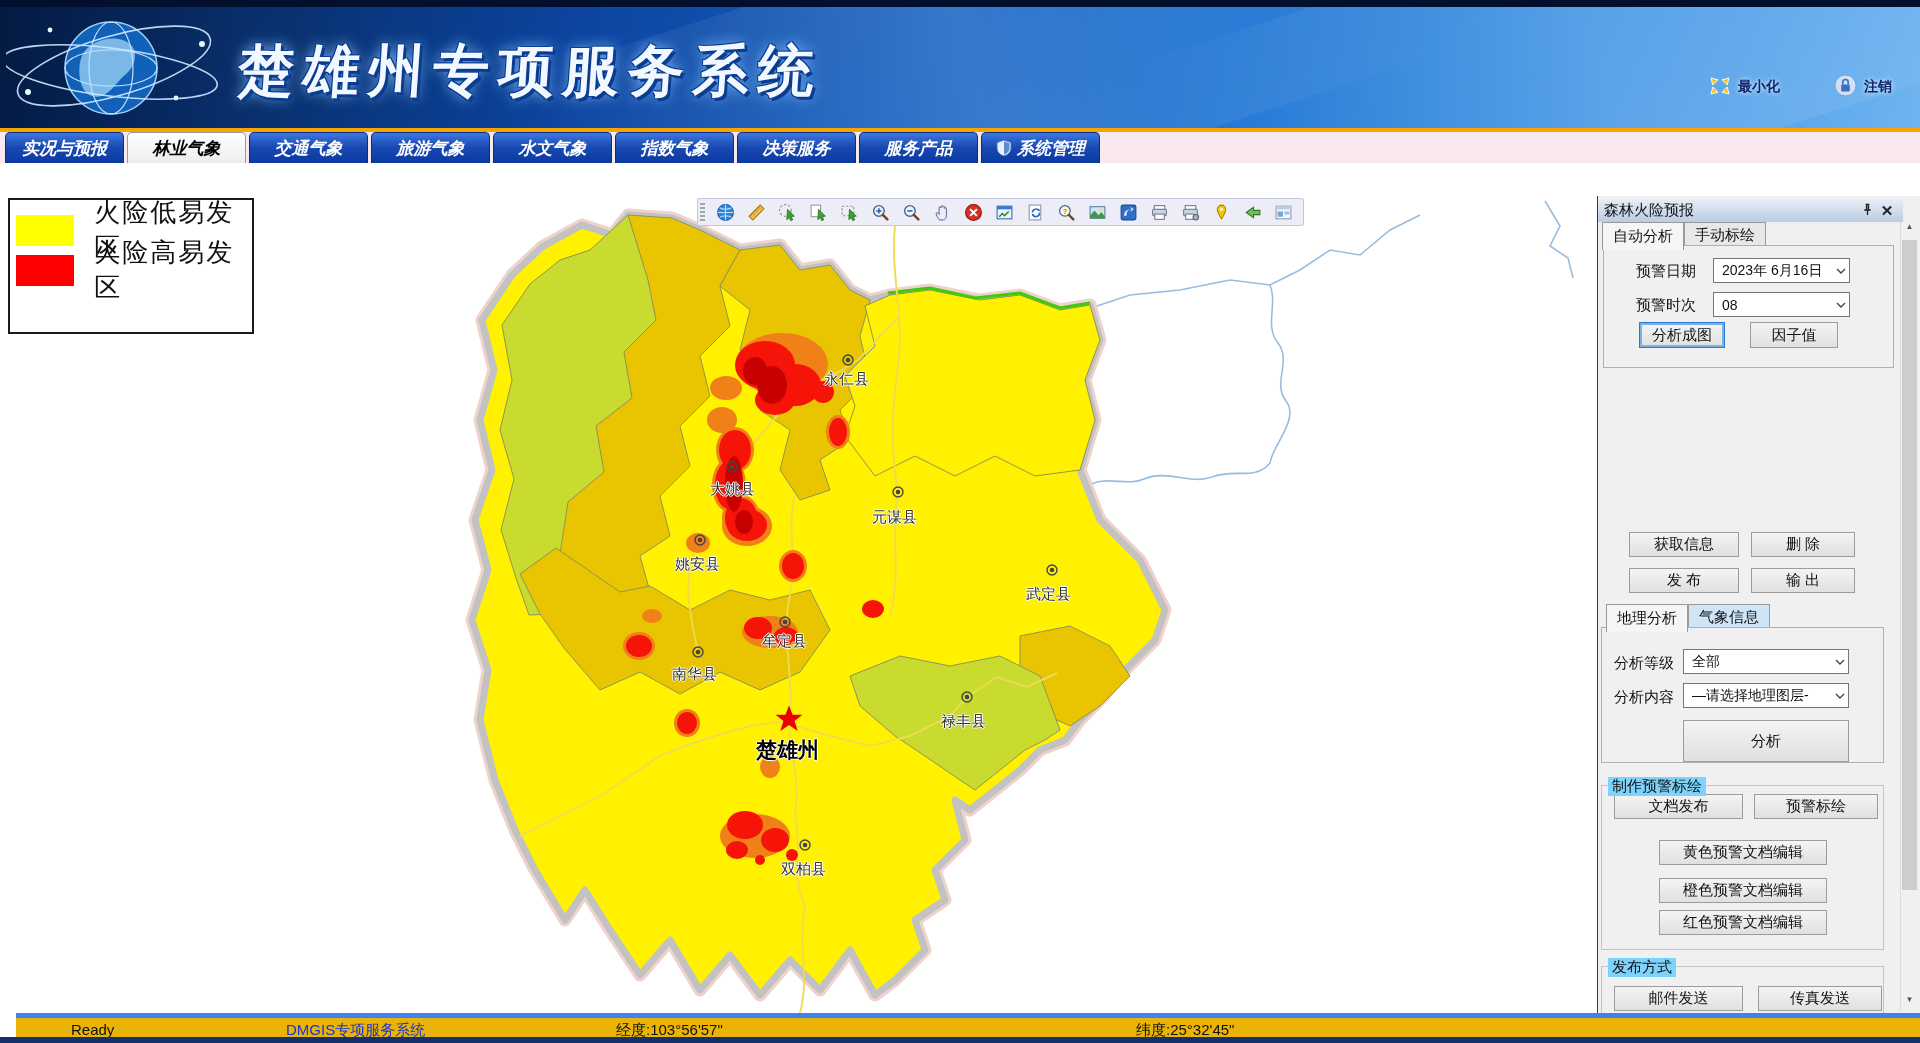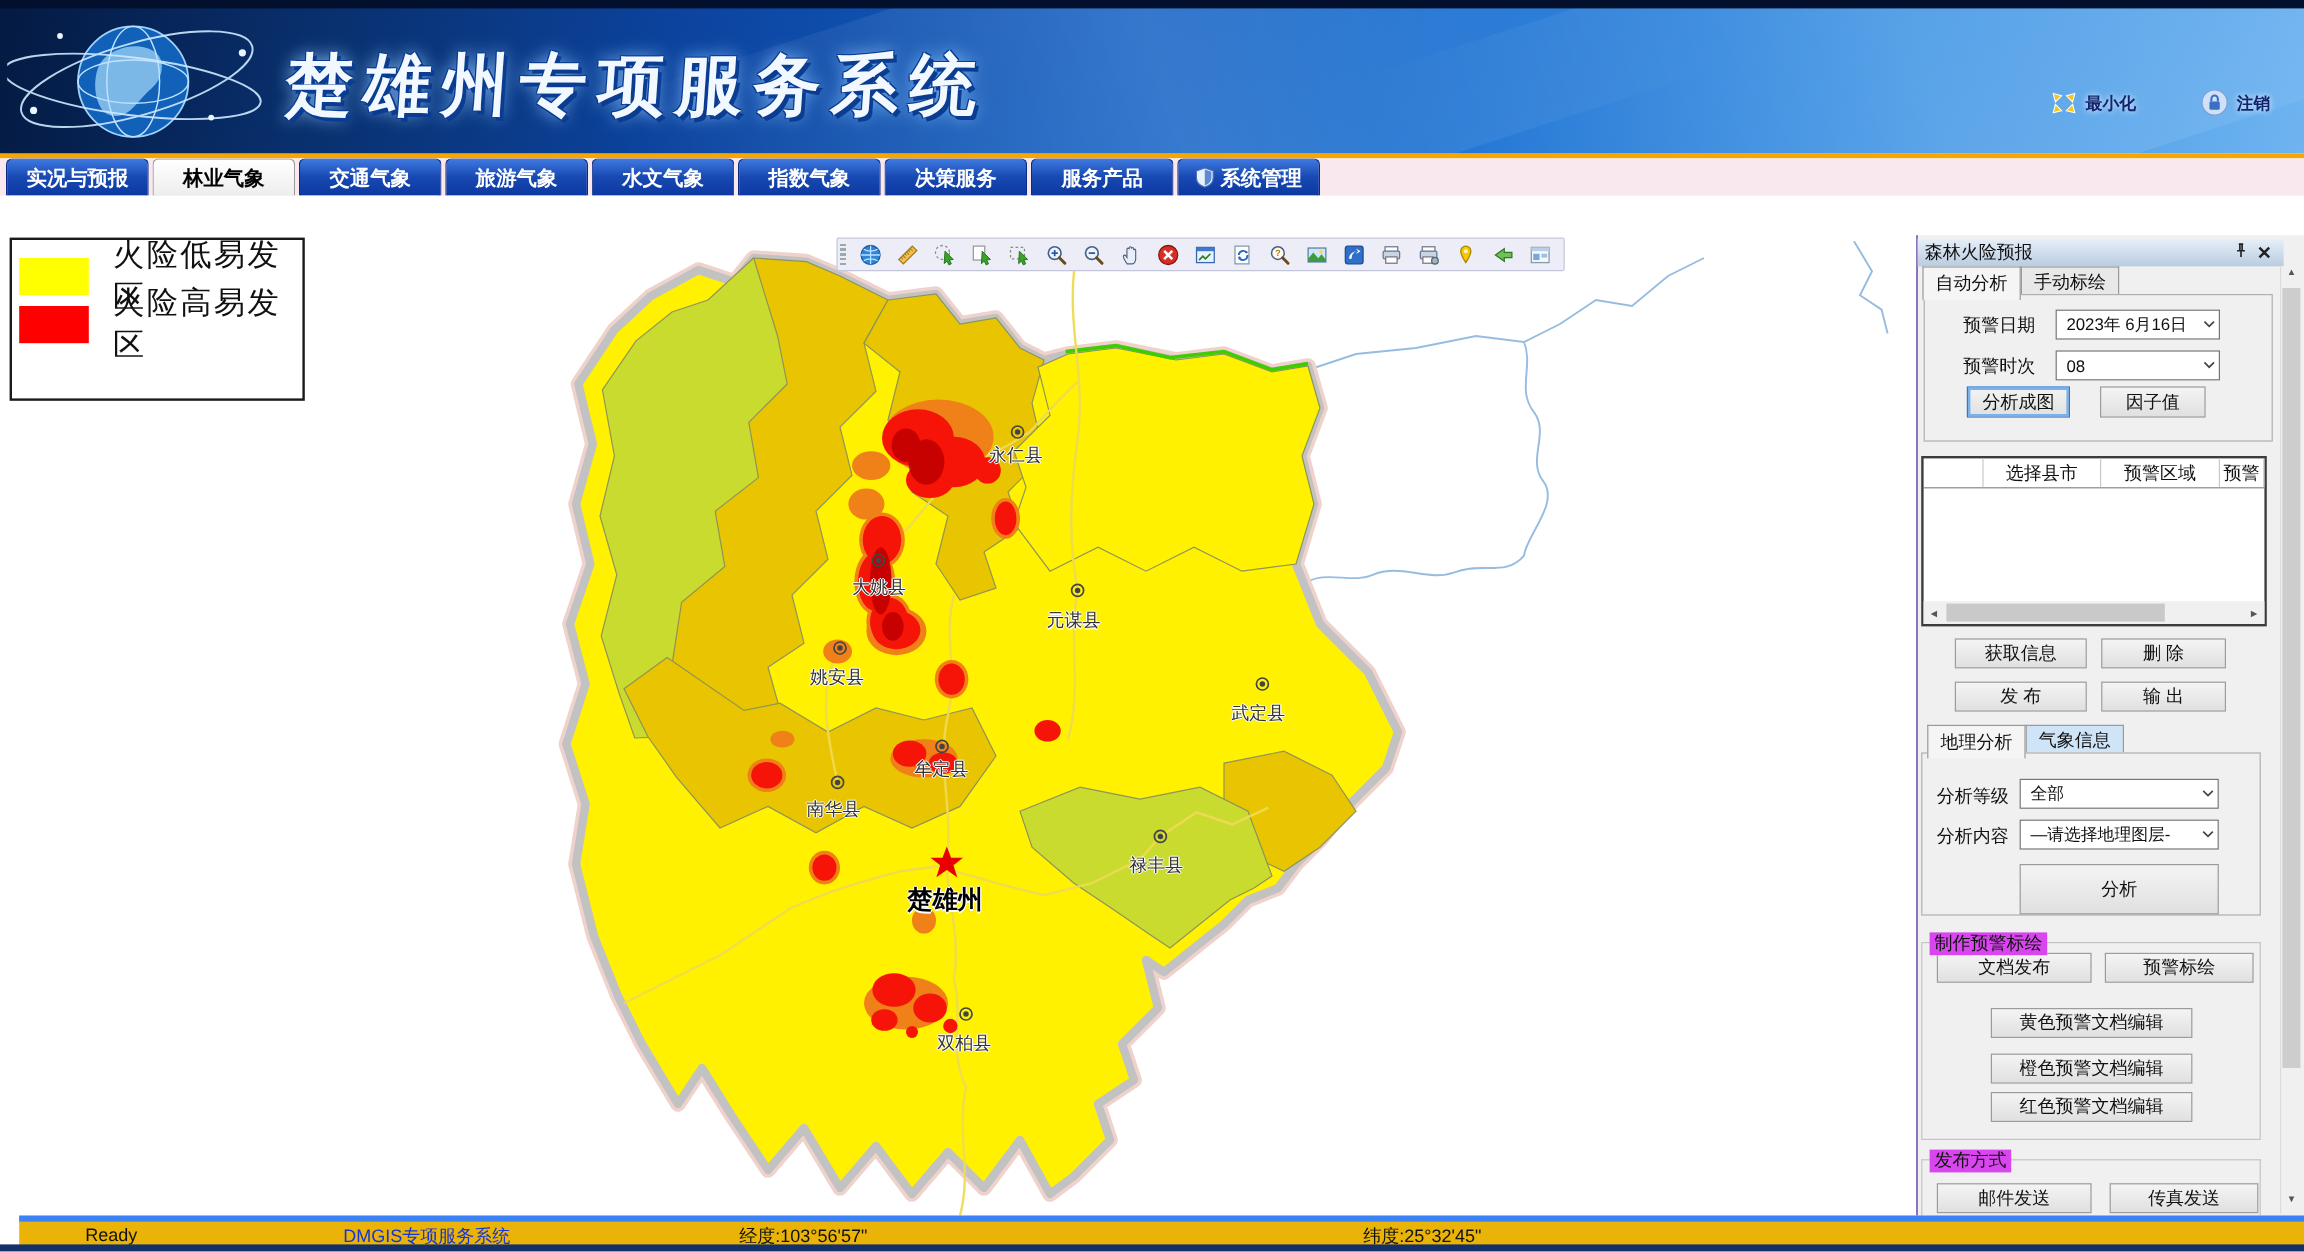--- a/index.html
+++ b/index.html
@@ -14,21 +14,21 @@
   .logo{position:absolute;left:6px;top:4px;}
   .app-title{position:absolute;left:238px;top:34px;font-family:"DejaVu Sans",sans-serif;
     font-size:56px;font-weight:bold;letter-spacing:9px;color:#f2f8ff;transform:skewX(-4deg);
     text-shadow:3px 3px 0 #0a3c92,-1px -1px 0 #0a3c92,1px -1px 0 #0a3c92,-1px 1px 0 #0a3c92,0 0 14px #8ec6ff;}
   .banner-actions{position:absolute;right:28px;top:74px;display:flex;gap:54px;align-items:center;}
   .banner-btn{display:flex;align-items:center;gap:7px;cursor:pointer;
     color:#12246e;font-weight:bold;font-size:14px;text-shadow:0 0 5px rgba(255,255,255,.9);}
   
   .orangeline{position:absolute;left:0;top:128px;width:1920px;height:4px;background:#f7a600;}
   .tabbar{position:absolute;left:0;top:132px;width:1920px;height:31px;background:#f9e9ee;
-    display:flex;gap:3px;padding-left:5px;box-sizing:border-box;}
+    display:flex;gap:3px;padding-left:5px;box-sizing:border-box;font-style:italic;}
   .tab{width:119px;height:31px;display:flex;align-items:center;justify-content:center;gap:5px;
     background:linear-gradient(#3d78de 0%,#1849b2 48%,#0c38a2 100%);color:#fff;font-weight:bold;
     font-size:17px;border:1px solid #0a2c86;border-bottom:none;border-radius:5px 5px 0 0;box-sizing:border-box;cursor:pointer;}
   .tab.active{background:linear-gradient(#ffffff,#ededed);color:#000;border-color:#9a9a9a;}
   
   .submenu{position:absolute;left:0;top:163px;width:1920px;height:33px;
     background:linear-gradient(#3f9cda,#1f7fc6);display:flex;align-items:center;gap:46px;
     padding-left:26px;box-sizing:border-box;color:#fff;font-size:15px;}
   .submenu span{cursor:pointer;}
   
@@ -65,21 +65,21 @@
   .winbtn{position:absolute;background:linear-gradient(#f4f4f4,#e0e0e0);border:1px solid #9c9c9c;
     font-size:15px;color:#111;cursor:pointer;font-family:inherit;display:flex;align-items:center;justify-content:center;box-sizing:border-box;}
   .winbtn.focus{border:1px solid #2a7ad4;box-shadow:inset 0 0 0 2px #7ab2e8;}
   .wtable{position:absolute;left:3px;top:184px;width:288px;height:142px;background:#fff;
     border:2px solid #3c3c3c;box-sizing:border-box;}
   .wtable .hd{display:flex;border-bottom:1px solid #888;height:24px;}
   .wtable .th{border-right:1px solid #c8c8c8;font-size:15px;display:flex;align-items:center;justify-content:center;box-sizing:border-box;}
   .hscroll{position:absolute;left:0;bottom:0;width:100%;height:19px;background:#f0f0f0;display:flex;align-items:center;}
   .hscroll .arr{width:17px;text-align:center;font-size:9px;color:#555;cursor:pointer;}
   .hscroll .thumb{height:15px;background:#c9c9c9;width:182px;margin-left:2px;cursor:pointer;}
-  .grouplabel{position:absolute;font-size:15px;background:#d946ef;padding:0 4px;z-index:2;}
+  .grouplabel{position:absolute;font-size:15px;background:#7dd3fc;padding:0 4px;z-index:2;}
   .vscroll{position:absolute;right:2px;top:26px;width:17px;height:789px;background:#f0f0f0;border-left:1px solid #dcdcdc;}
   .vscroll .arr{position:absolute;left:0;width:17px;height:16px;text-align:center;font-size:8px;color:#555;cursor:pointer;}
   .vscroll .thumb{position:absolute;left:1px;top:18px;width:15px;height:650px;background:#cdcdcd;cursor:pointer;}
   
   .statusbar{position:absolute;left:16px;top:1013px;width:1920px;height:24px;background:#eab308;
     border-top:5px solid #3b82f6;font-size:15px;color:#111;}
   .statusbar span{position:absolute;top:3px;}
   .bottomstrip{position:absolute;left:0;top:1037px;width:1920px;height:6px;background:#14306a;}
 </style>
 </head>
@@ -482,33 +482,20 @@
     <span class="flabel" style="left:38px;top:100px">预警时次</span>
     <div class="combo" style="left:115px;top:96px;width:137px">
       <span class="val">08</span>
       <span class="chev"><svg width="10" height="7" viewBox="0 0 10 7">
             <path d="M1 1l4 4 4-4" fill="none" stroke="#444" stroke-width="1.4"></path>
           </svg></span>
     </div>
     <button class="winbtn focus" style="left:41px;top:126px;width:86px;height:26px">分析成图</button>
     <button class="winbtn" style="left:152px;top:126px;width:88px;height:26px">因子值</button>
 
-    <div class="wtable">
-      <div class="hd">
-          <div class="th" style="width: 50px;"></div>
-          <div class="th" style="width: 98px;">选择县市</div>
-          <div class="th" style="width: 99px;">预警区域</div>
-          <div class="th" style="width: 37px;">预警</div>
-        </div>
-      <div class="hscroll">
-        <span class="arr">◄</span>
-        <span class="thumb"></span>
-        <span class="arr" style="margin-left:auto">►</span>
-      </div>
-    </div>
 
     <div></div>
 
     <div class="ptabs" style="left:8px;top:408px">
         <div class="ptab active">地理分析</div>
         <div class="ptab" style="background: rgb(207, 228, 247);">气象信息</div>
       </div>
     <div class="gbox" style="left:3px;top:431px;width:283px;height:136px"></div>
     <span class="flabel" style="left:16px;top:458px">分析等级</span>
     <div class="combo" style="left:85px;top:453px;width:166px">

